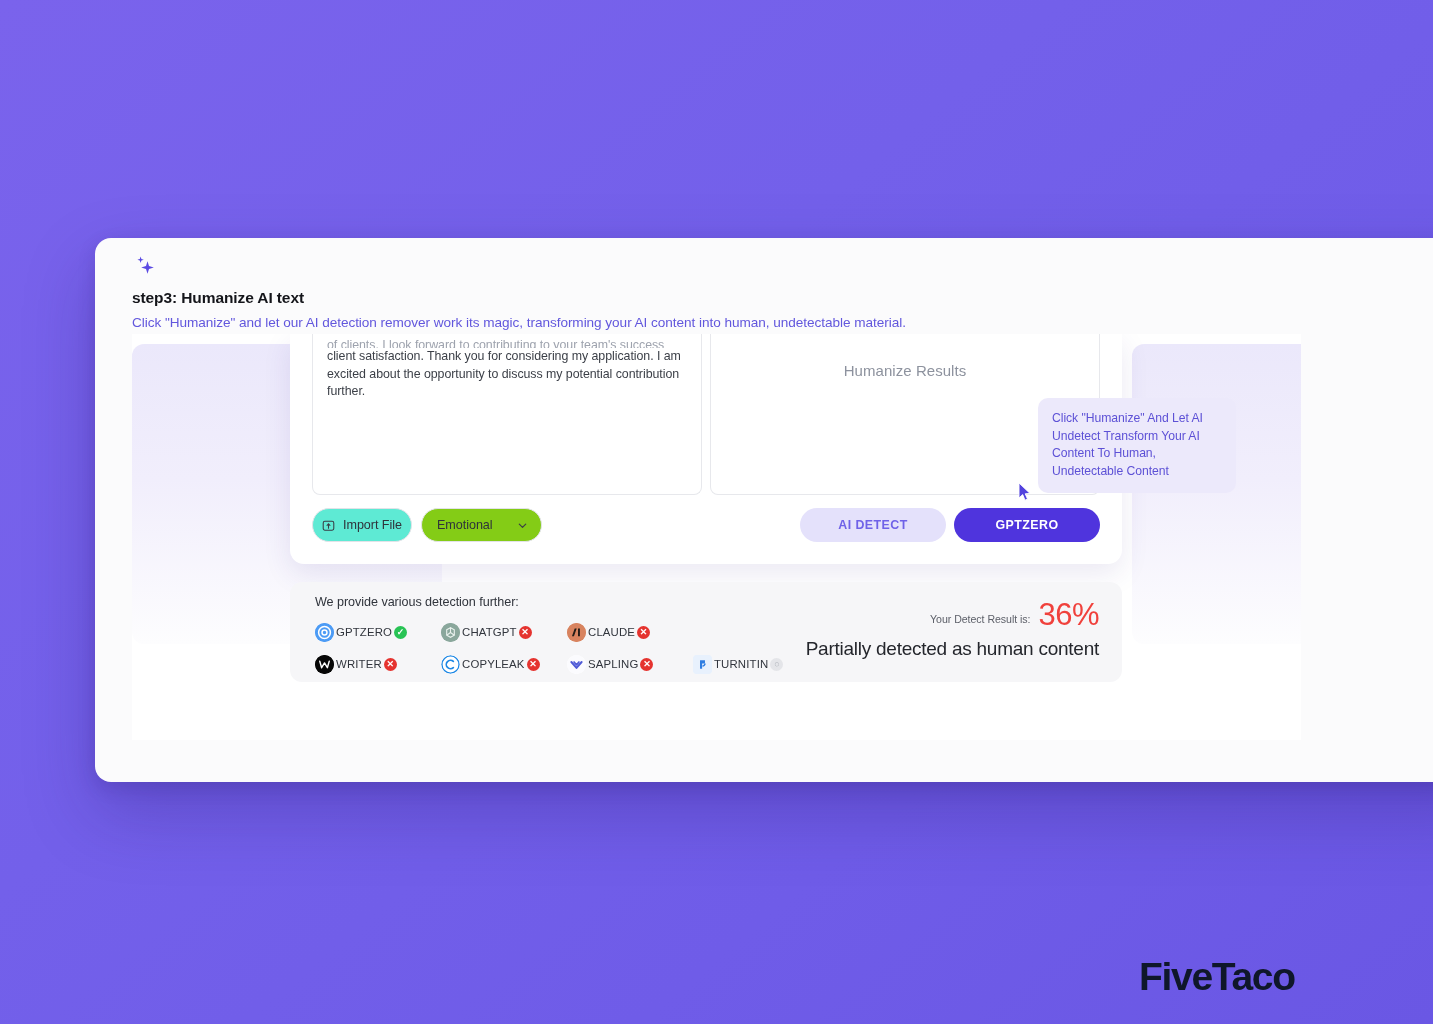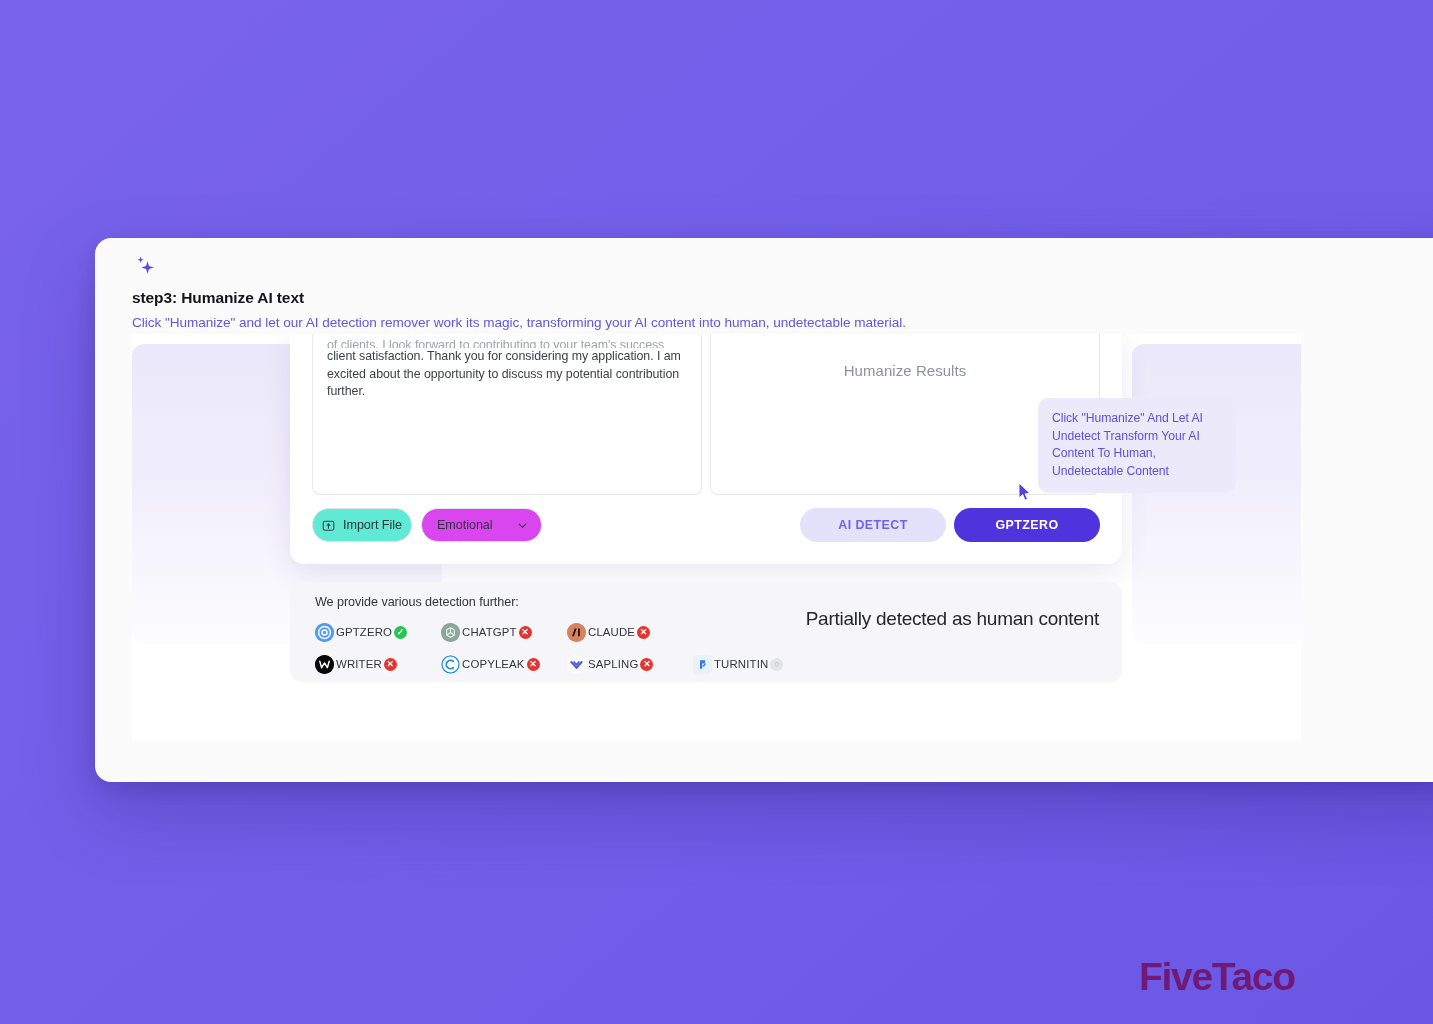--- a/index.html
+++ b/index.html
@@ -128,21 +128,21 @@
   #import-file-button {
     left: 22px; width: 100px;
     border: 1px solid #e2e3e8;
     background: #5eead4;
     color: #2f333b;
     gap: 8px;
   }
   #tone-select {
     left: 131px; width: 121px;
     border: 1px solid #e2e3e8;
-    background: #d946ef;
+    background: #84cc16;
     color: #2f333b;
     justify-content: space-between;
     padding: 0 13px 0 15px;
   }
   #ai-detect-button {
     left: 510px; width: 146px;
     background: #e4e1fb;
     color: #6f62e8;
     font-weight: bold;
     font-size: 12.4px;
@@ -264,21 +264,21 @@
     color: #24262c;
     letter-spacing: -0.25px;
   }
 
   
   #brand-wordmark {
     position: absolute;
     left: 1139px; top: 955px;
     font-size: 39px;
     font-weight: bold;
-    color: #701a75;
+    color: #0f172a;
     letter-spacing: -1.3px;
   }
 </style>
 </head>
 <body>
 
 <div id="window-card">
 
   <div id="card-header">
     <svg id="sparkle-icon" viewBox="0 0 26 26">
@@ -420,20 +420,24 @@
                 <path d="M7.4 5.4 L12.6 5.4 L12.6 9 L9.6 9 L9.6 14.6 L7.4 14.6 Z" fill="#2f7de1"></path>
                 <path d="M12.6 9 A2.6 2.6 0 0 1 10 11.6" fill="none" stroke="#2f7de1" stroke-width="1.6"></path>
               </svg>
           </span>
           <span class="method-name">TURNITIN</span>
           <span class="status-dot status-idle">○</span>
         </div>
       </div>
 
       <div id="result-block">
+        <div id="result-line1">
+          <span id="result-label">Your Detect Result is:</span>
+          <span id="result-percent">36%</span>
+        </div>
         <div id="result-summary">Partially detected as human content</div>
       </div>
     </div>
 
   </div>
 </div>
 
 <div id="brand-wordmark">FiveTaco</div>
 
 </body></html>

